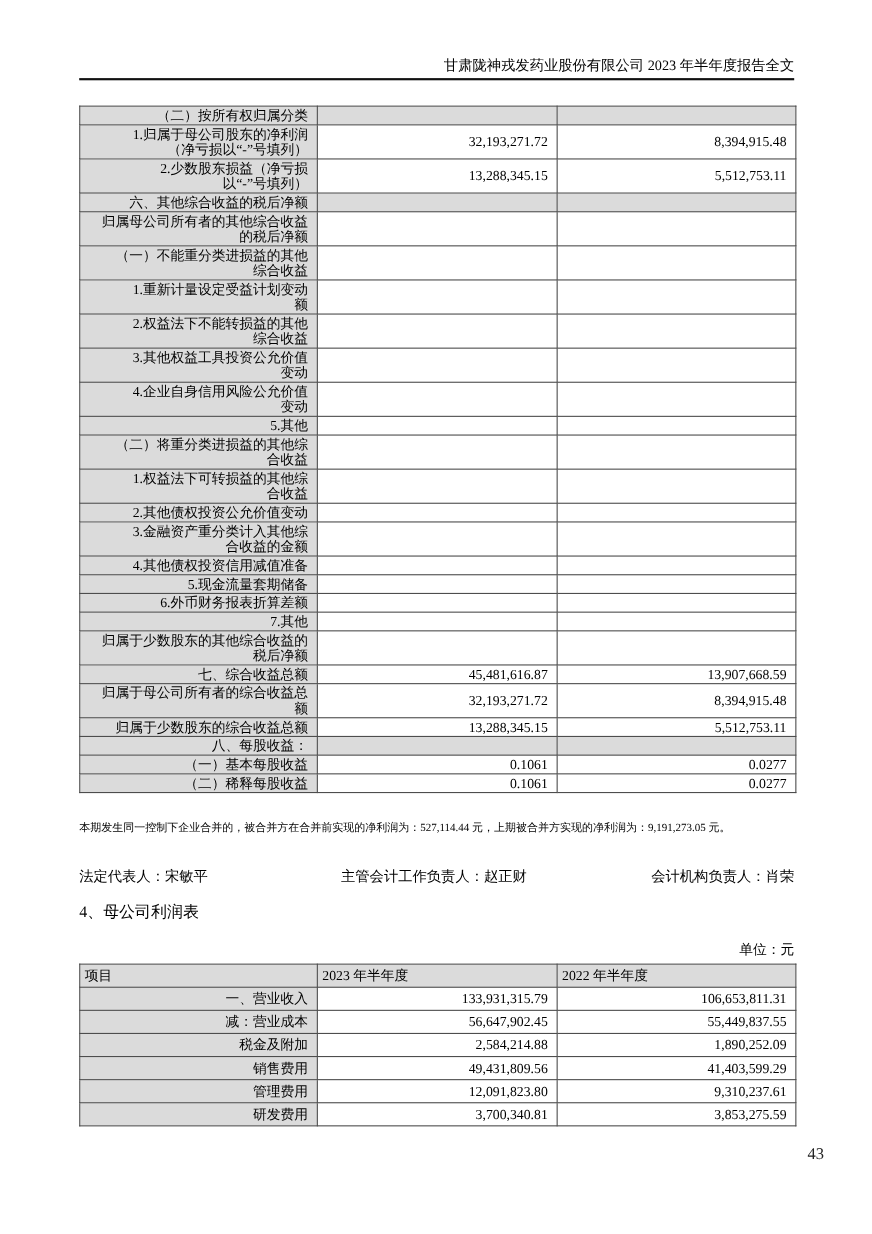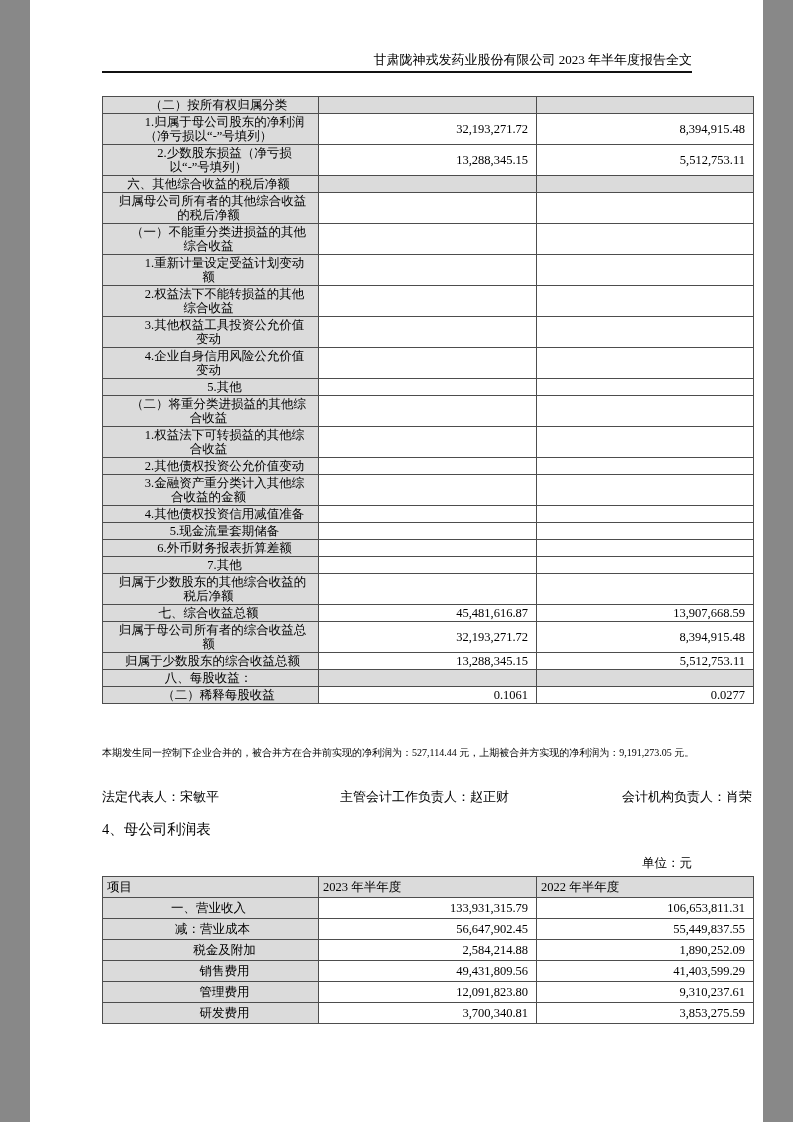--- a/index.html
+++ b/index.html
@@ -1,19 +1,19 @@
 <!DOCTYPE html>
 <html style="--table-shading: #dbdbdb; --border: #4d4d4d;"><head>
 <meta charset="utf-8">
 <style>
   * { margin:0; padding:0; box-sizing:border-box; }
   html,body { background:#888; }
   .page {
     position:relative;
-    width:733px; height:1122px;
+    width:793px; height:1122px;
     margin:0 auto;
     background:#ffffff;
     font-family:"Liberation Serif","DejaVu Serif",serif;
     color:#000;
     overflow:hidden;
   }
   .doc-header-title {
     position:absolute; top:52px; right:71px;
     font-size:13px; line-height:15px;
     white-space:nowrap;
@@ -44,21 +44,21 @@
   table.t2 td, table.t2 th {
     line-height:16px;
     padding:2px 8px 2px 4px;
     height:16px;
   }
   table.t2 th {
     background:var(--table-shading,#dbdbdb);
     font-weight:normal;
     text-align:left;
   }
-  .fin-table td.c-label { background:var(--table-shading,#dbdbdb); text-align:center; }
+  .fin-table td.c-label { background:var(--table-shading,#dbdbdb); text-align:right; }
   .fin-table td.c-num { text-align:right; }
   .fin-table tr.shaded td { background:var(--table-shading,#dbdbdb); }
   .ind0 { text-indent:0; }
   .ind1 { text-indent:8px; }
   .ind2 { text-indent:20px; }
   .ind3 { text-indent:32px; }
   .note {
     position:absolute; top:744px; left:72px; width:651px;
     font-size:10px; line-height:17px;
     text-align:justify;
@@ -211,20 +211,25 @@
         </tr>
         <tr>
           <td class="c-label ind1">归属于少数股东的综合收益总额</td>
           <td class="c-num">13,288,345.15</td>
           <td class="c-num">5,512,753.11</td>
         </tr>
         <tr class="shaded">
           <td class="c-label ind0">八、每股收益：</td>
           <td class="c-num"></td>
           <td class="c-num"></td>
+        </tr>
+        <tr>
+          <td class="c-label ind2">（一）基本每股收益</td>
+          <td class="c-num">0.1061</td>
+          <td class="c-num">0.0277</td>
         </tr>
         <tr>
           <td class="c-label ind2">（二）稀释每股收益</td>
           <td class="c-num">0.1061</td>
           <td class="c-num">0.0277</td>
         </tr>
       </tbody>
   </table>
 
   <p class="note">本期发生同一控制下企业合并的，被合并方在合并前实现的净利润为：527,114.44 元，上期被合并方实现的净利润为：9,191,273.05 元。</p>

